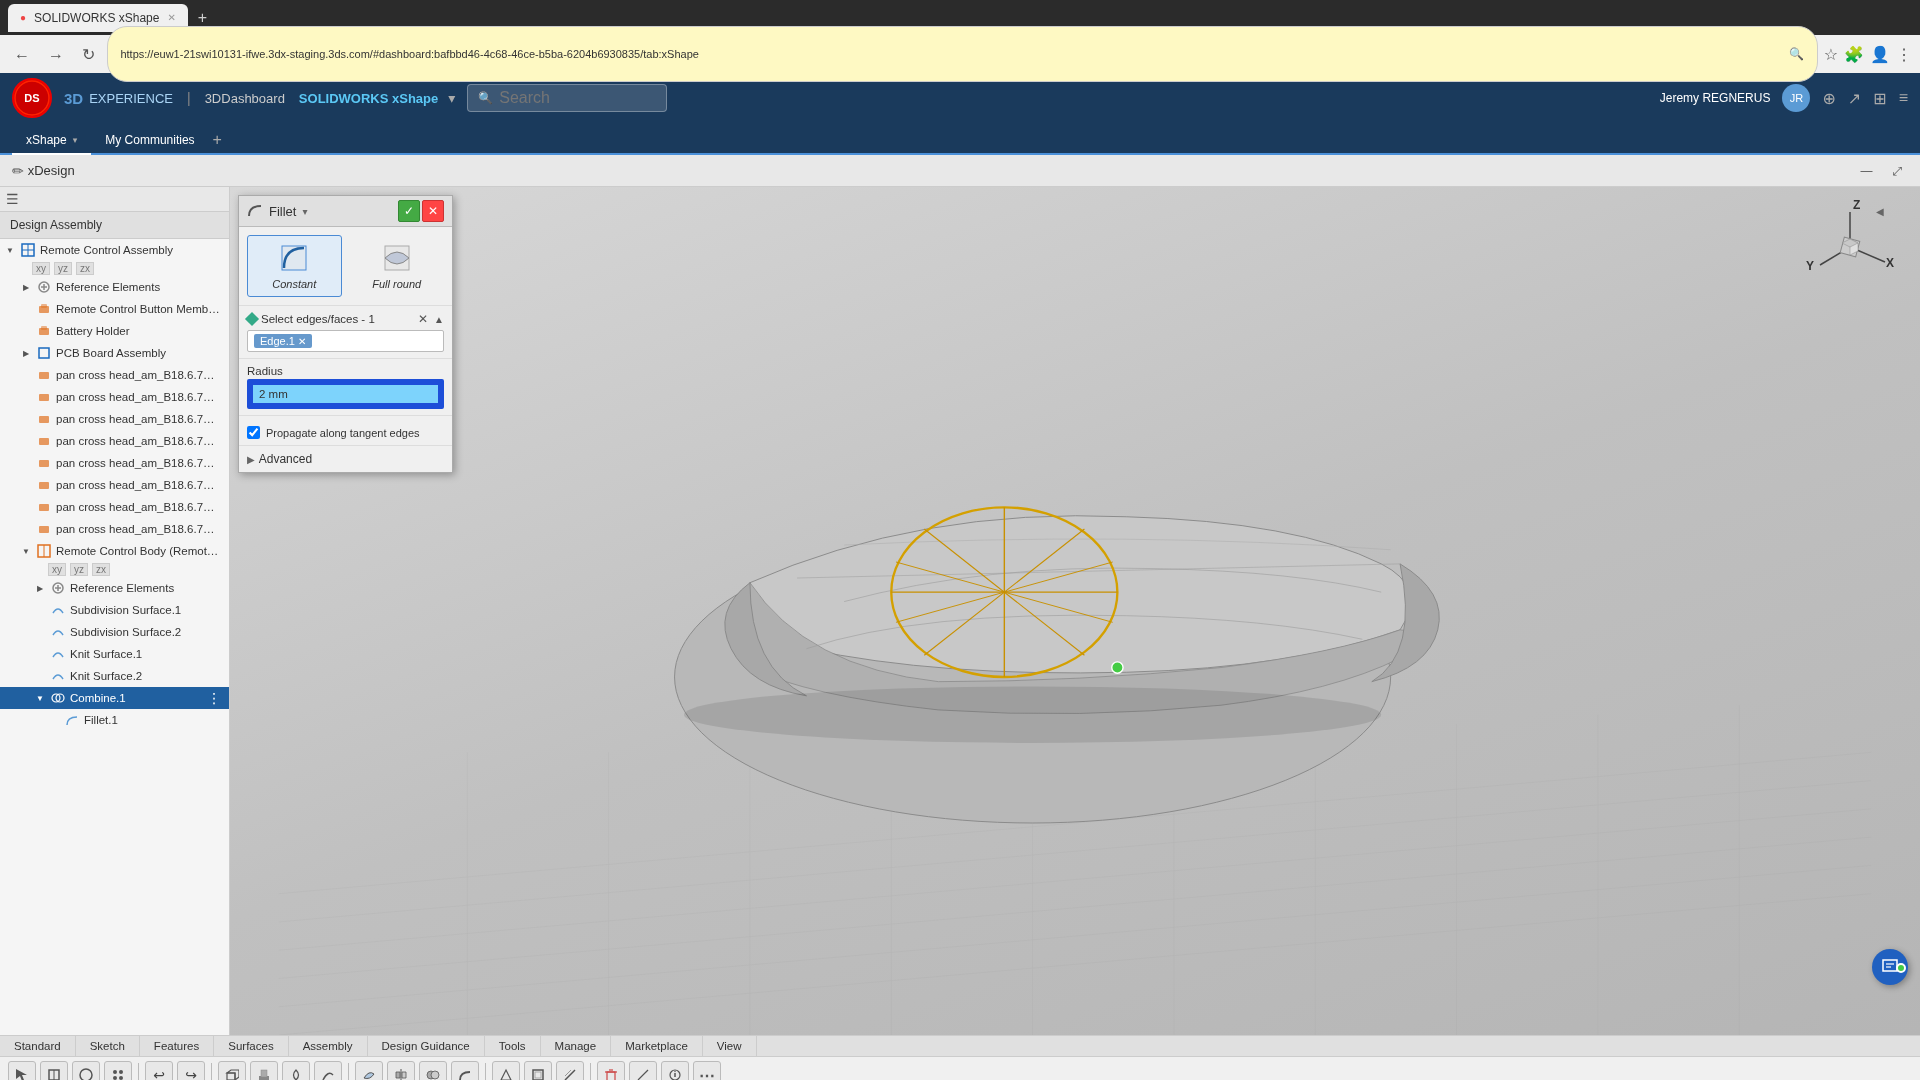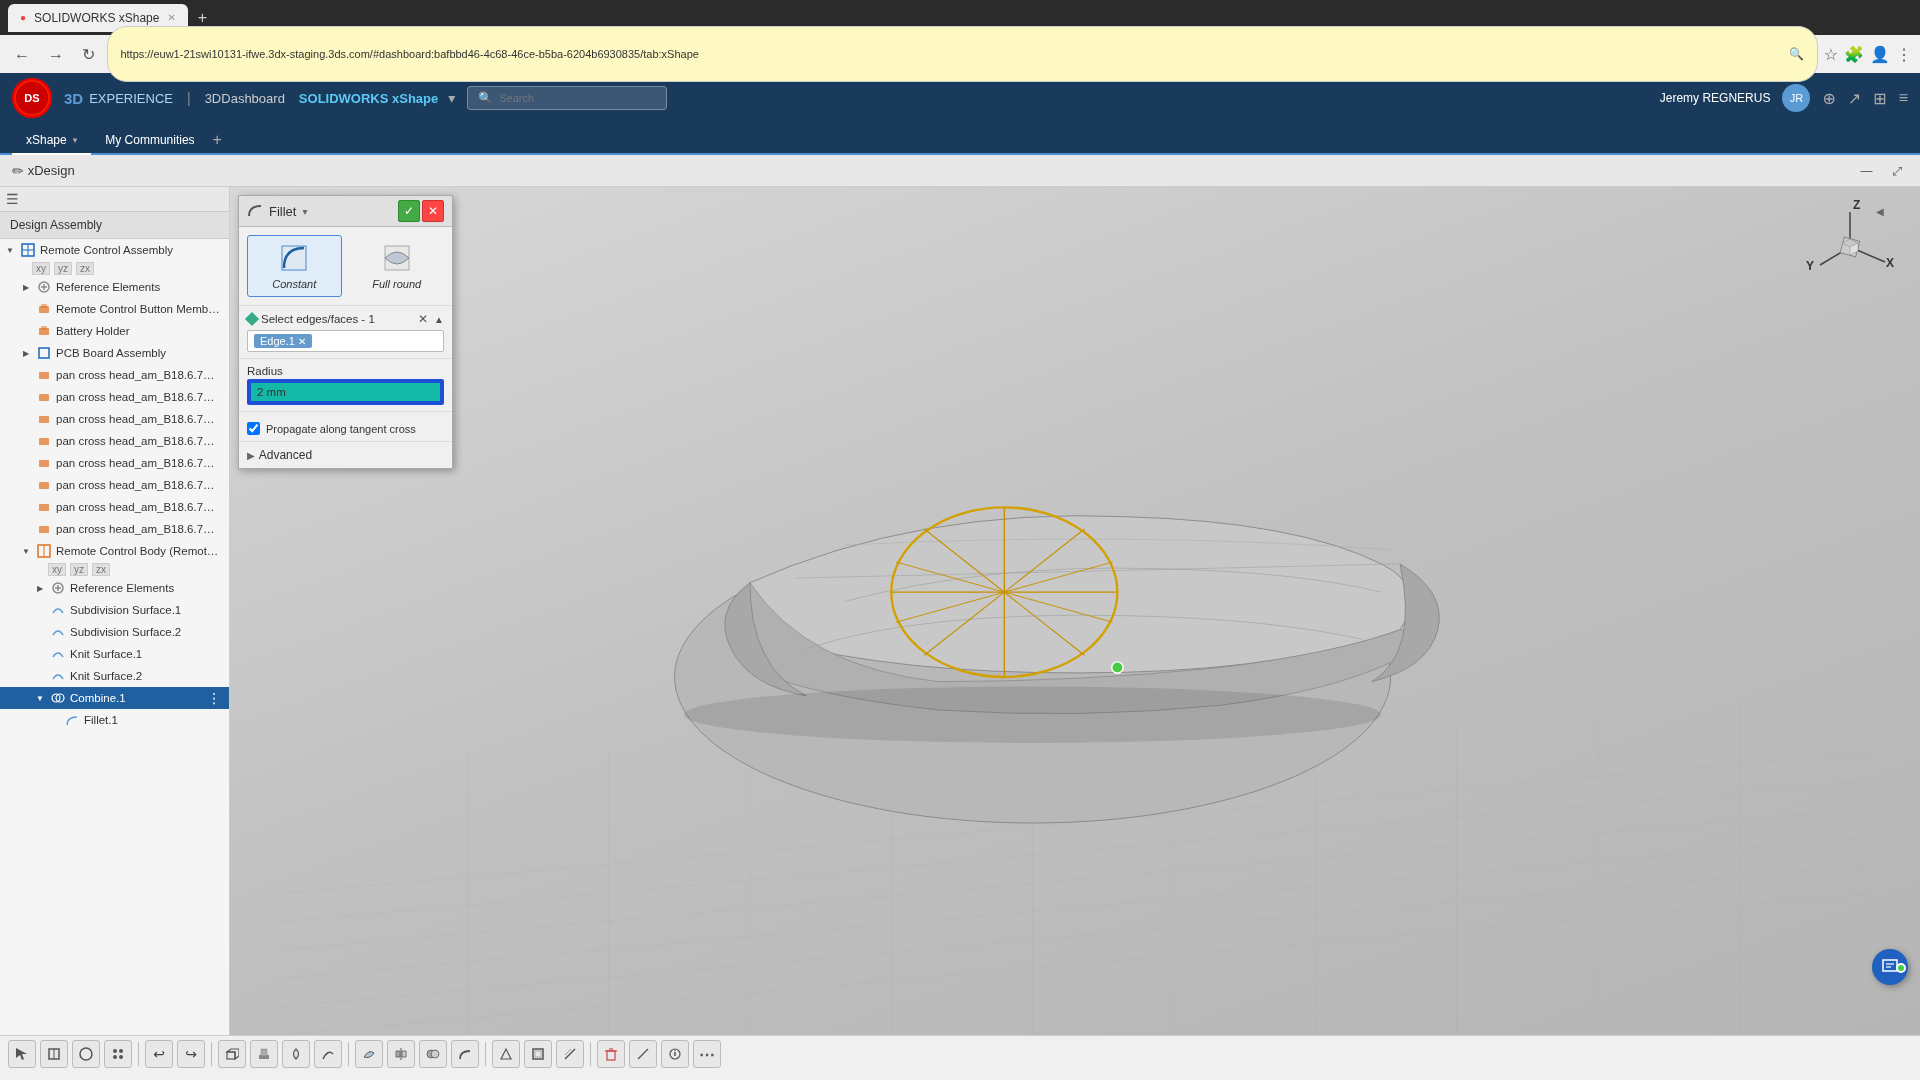--- a/index.html
+++ b/index.html
@@ -64,21 +64,21 @@
     .fillet-type-btn { flex: 1; display: flex; flex-direction: column; align-items: center; padding: 6px; cursor: pointer; border: 1px solid transparent; border-radius: 3px; gap: 4px; background: none; }
     .fillet-type-btn.active { border-color: #4a8ad4; background: #e0ecf8; }
     .fillet-type-btn label { font-size: 11px; color: #333; cursor: pointer; text-align: center; font-style: italic; }
     .fillet-type-icon { width: 32px; height: 32px; display: flex; align-items: center; justify-content: center; }
     .fillet-section { padding: 6px 8px; border-bottom: 1px solid #ddd; }
     .section-header-row { display: flex; align-items: center; gap: 4px; font-size: 11.5px; color: #333; }
     .edge-input { background: white; border: 1px solid #bbb; border-radius: 2px; padding: 3px 6px; font-size: 11px; width: 100%; display: flex; align-items: center; gap: 4px; margin-top: 4px; }
     .edge-tag { background: #6699cc; color: white; padding: 1px 6px; border-radius: 2px; font-size: 11px; display: flex; align-items: center; gap: 3px; }
     .edge-tag-x { cursor: pointer; font-size: 10px; }
     .field-label { font-size: 11.5px; color: #333; margin-bottom: 2px; }
-    .radius-input { background: #14b8a6; border: 4px solid #1d4ed8; border-radius: 2px; padding: 3px 6px; font-size: 11.5px; width: 100%; color: #333; font-weight: 500; }
+    .radius-input { background: #7dd3fc; border: 6px solid #1d4ed8; border-radius: 2px; padding: 3px 6px; font-size: 11.5px; width: 100%; color: #333; font-weight: 500; }
     .checkbox-row { display: flex; align-items: center; gap: 6px; font-size: 11px; color: #333; margin-top: 4px; }
     .advanced-row { display: flex; align-items: center; gap: 4px; padding: 6px 8px; cursor: pointer; font-size: 12px; color: #333; font-weight: 500; }
     .advanced-arrow { font-size: 10px; color: #666; }
 
     
     .model-area { width: 100%; height: 100%; position: absolute; top: 0; left: 0; }
 
     
     .bottom-toolbar { height: 45px; background: #f0f0f0; border-top: 1px solid #ccc; }
     .toolbar-tabs { display: flex; background: #e0e0e0; border-bottom: 1px solid #ccc; }
@@ -132,21 +132,21 @@
   <div class="app-brand">
     <span style="color:#5b9bd5;font-weight:bold;font-size:15px;">3D</span>
     <span style="color:#aad4f5;font-size:13px;">EXPERIENCE</span>
     <span style="color:#888;margin:0 8px;">|</span>
     <span style="color:#ccc;font-size:13px;">3DDashboard</span>
     <span style="color:#5bc8f5;font-size:13px;font-weight:bold;margin-left:8px;">SOLIDWORKS xShape</span>
     <span style="color:#aaa;margin-left:4px;">▾</span>
   </div>
   <div class="header-search">
     <span style="color:#aaa;">🔍</span>
-    <input type="text" style="background: none; border: none; color: rgb(204, 204, 204); font-size: 11px; outline: none; width: 140px;" placeholder="Search">
+    <input type="text" style="background: none; border: none; color: rgb(204, 204, 204); font-size: 16px; outline: none; width: 140px;" placeholder="Search">
   </div>
   <div class="header-right">
     <span style="color:white;font-size:12px;">Jeremy REGNERUS</span>
     <span style="width:28px;height:28px;background:#5b9bd5;border-radius:50%;display:inline-flex;align-items:center;justify-content:center;color:white;font-size:11px;">JR</span>
     <span style="color:#aaa;font-size:16px;">⊕</span>
     <span style="color:#aaa;font-size:16px;">↗</span>
     <span style="color:#aaa;font-size:16px;">⊞</span>
     <span style="color:#aaa;font-size:16px;">≡</span>
   </div>
 </div>
@@ -549,21 +549,21 @@
       </div>
 
       <div class="fillet-section">
         <div class="field-label">Radius</div>
         <input class="radius-input" type="text" value="2 mm" style="">
       </div>
 
       <div class="fillet-section" style="border-bottom:1px solid #ddd;">
         <div class="checkbox-row">
           <input type="checkbox" checked="" style="">
-          <label>Propagate along tangent cross</label>
+          <label>Propagate along tangent edges</label>
         </div>
       </div>
 
       <div class="advanced-row">
         <span class="advanced-arrow">▶</span>
         <span style="font-size:12px;font-weight:500;color:#333;">Advanced</span>
       </div>
     </div>
 
     <div class="chat-btn" style="bottom:50px;right:12px;">
@@ -571,20 +571,32 @@
           <path d="M3 3h14v11H3z" fill="none" stroke="white" stroke-width="1.5"></path>
           <line x1="6" y1="7" x2="14" y2="7" stroke="white" stroke-width="1.2"></line>
           <line x1="6" y1="10" x2="11" y2="10" stroke="white" stroke-width="1.2"></line>
         </svg>
     </div>
     <div class="green-dot" style="bottom:62px;right:14px;"></div>
   </div>
 </div>
 
 <div class="bottom-toolbar">
+  <div class="toolbar-tabs">
+    <div class="toolbar-tab">Standard</div>
+    <div class="toolbar-tab">Sketch</div>
+    <div class="toolbar-tab">Features</div>
+    <div class="toolbar-tab">Surfaces</div>
+    <div class="toolbar-tab">Assembly</div>
+    <div class="toolbar-tab">Design Guidance</div>
+    <div class="toolbar-tab">Tools</div>
+    <div class="toolbar-tab">Manage</div>
+    <div class="toolbar-tab">Marketplace</div>
+    <div class="toolbar-tab">View</div>
+  </div>
   <div class="toolbar-icons">
 
     <div class="tool-icon">
       <svg width="16" height="16" viewBox="0 0 16 16">
           <polygon points="2,2 2,12 6,9 8,14 10,13 8,8 13,8" fill="#555"></polygon>
         </svg>
     </div>
     <div class="tool-icon">
       <svg width="16" height="16" viewBox="0 0 16 16">
           <rect x="3" y="3" width="10" height="10" fill="none" stroke="#555" stroke-width="1.5"></rect>

